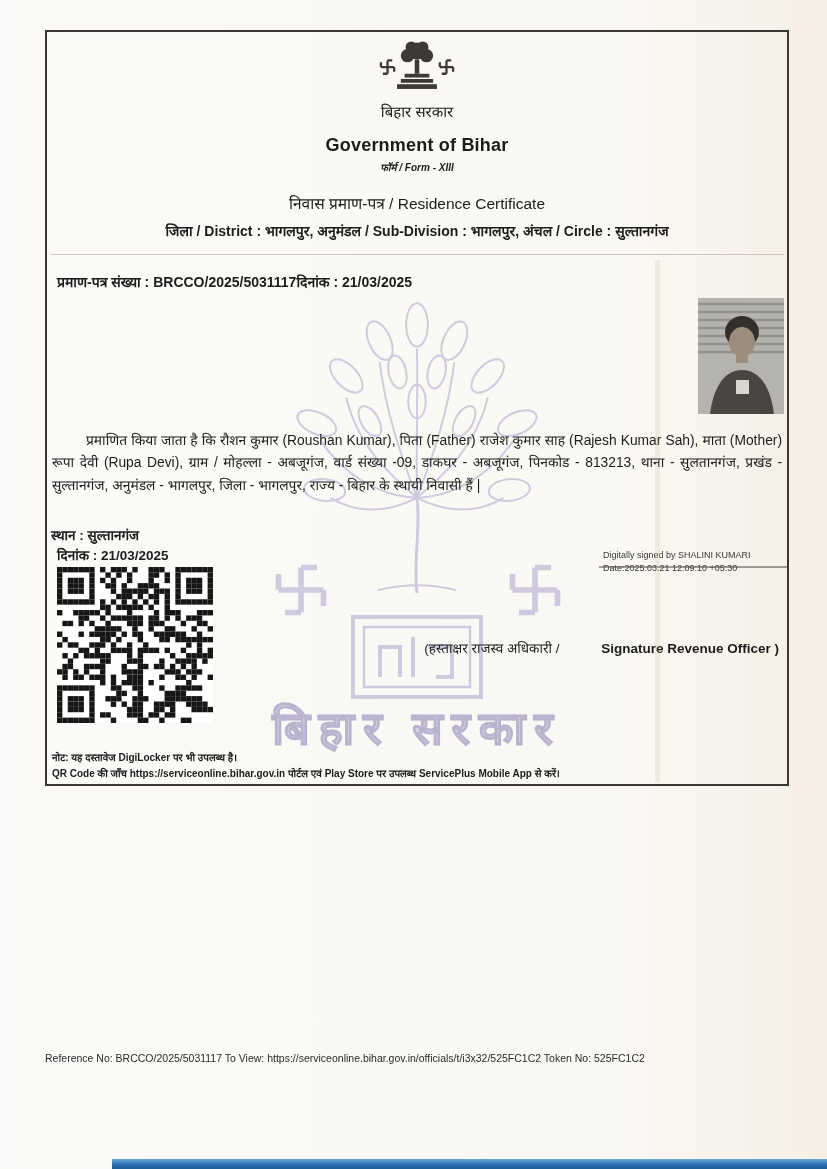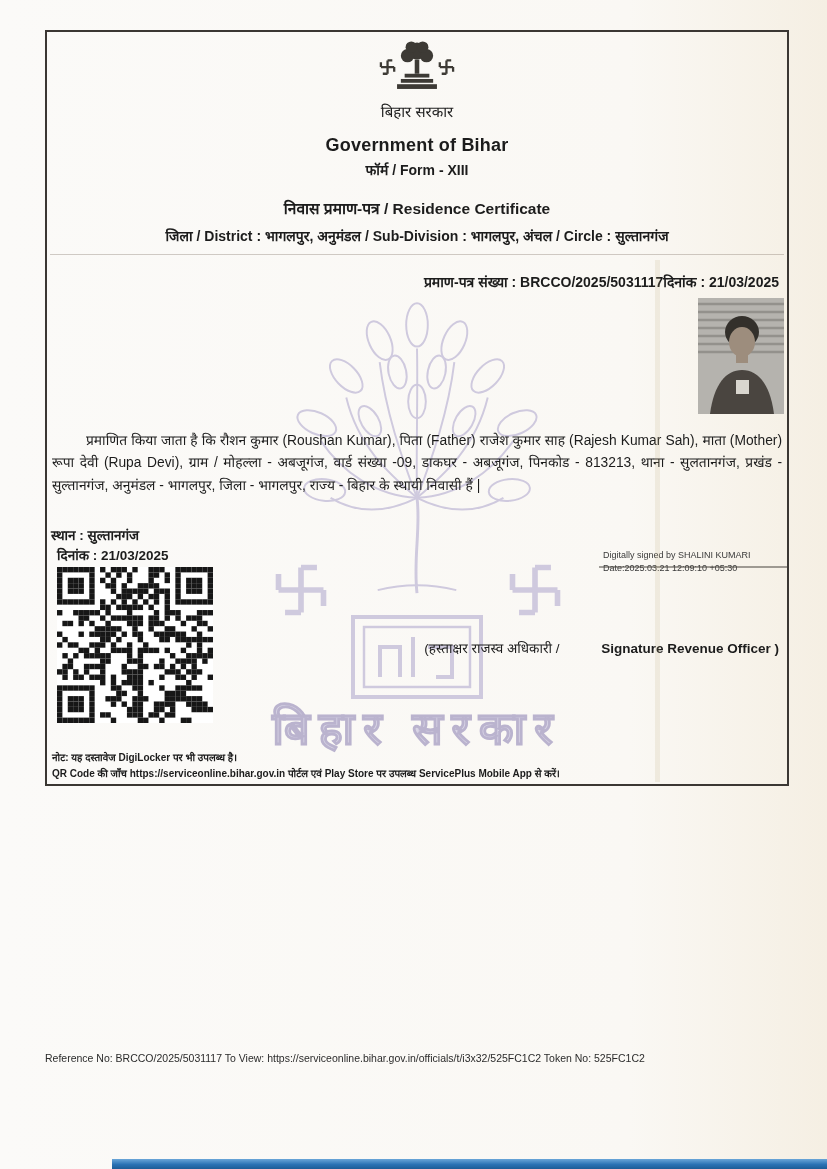--- a/index.html
+++ b/index.html
@@ -30,29 +30,29 @@
     position: absolute; left: 0; right: 0; top: 664px;
     text-align: center;
     font-size: 45px; font-weight: 700; letter-spacing: 9px;
     color: #d9d5e6; -webkit-text-stroke: 1.4px #bab3ce;
   }
   
   .header { position: absolute; top: 6px; left: 0; right: 0; text-align: center; }
   .emblem { width: 76px; height: 62px; display: block; margin: 0 auto; }
   .emblem-caption { font-size: 15px; margin-top: 1px; }
   .gov-title { font-size: 18px; font-weight: 700; margin-top: 14px; letter-spacing: .2px; }
-  .form-line { font-size: 14px; font-weight: 700; margin-top: 4px; }
-  .cert-title { font-size: 15.5px; font-weight: 700; margin-top: 18px; }
+  .form-line { font-size: 10px; font-weight: 700; margin-top: 4px; font-style: italic; }
+  .cert-title { font-size: 15.5px; font-weight: 400; margin-top: 18px; }
   .district-line { font-size: 14px; margin-top: 7px; font-weight: 600; }
   .district-line b { font-weight: 700; }
   .separator { position: absolute; top: 222px; left: 3px; right: 3px; border-top: 1px solid rgba(125,113,100,.35); }
   
   .meta-row {
     position: absolute; top: 240px; left: 10px; right: 8px;
-    display: flex; justify-content: flex-end;
+    display: flex; justify-content: flex-start;
     font-size: 14px; font-weight: 700;
   }
   .photo { position: absolute; top: 266px; right: 3px; width: 86px; height: 116px; }
   
   .body-text {
     position: absolute; top: 398px; left: 5px; right: 5px;
     font-size: 13.8px; line-height: 1.62; text-align: justify; text-indent: 34px;
   }
   .body-text b { font-weight: 400; }
   .place { position: absolute; top: 494px; left: 4px; font-size: 13.5px; font-weight: 700; }

